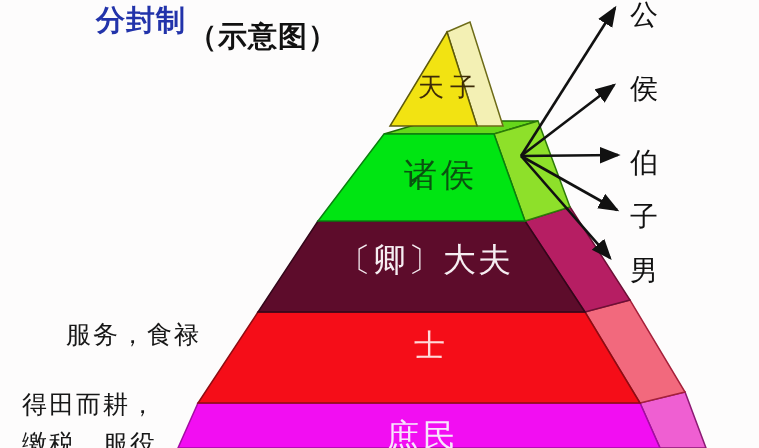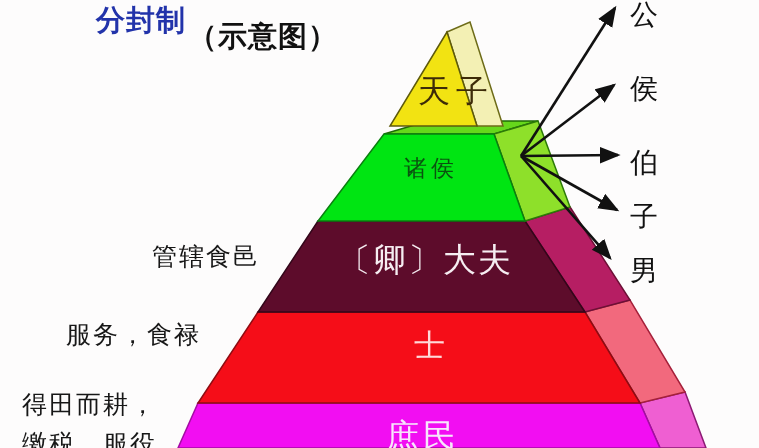--- a/index.html
+++ b/index.html
@@ -46,27 +46,27 @@
 
   
   .tier-label {
     position: absolute;
     white-space: nowrap;
     font-weight: 400;
     pointer-events: none;
   }
   #lbl-tianzi {
     left: 418px; top: 70px;
-    font-size: 32px;
+    font-size: 26px;
     color: #3d2b08;
     letter-spacing: 6px;
   }
   #lbl-zhuhou {
     left: 404px; top: 153px;
-    font-size: 23px;
+    font-size: 33px;
     color: #0a5210;
     letter-spacing: 4px;
   }
   #lbl-dafu {
     left: 338px; top: 238px;
     font-size: 33px;
     color: #f6eef2;
     letter-spacing: 2px;
   }
   #lbl-shi {
@@ -163,21 +163,20 @@
       <line x1="521" y1="156" x2="610" y2="258" marker-end="url(#ah)"></line>
     </g>
   </svg>
 
   <div class="tier-label" id="lbl-tianzi">天子</div>
   <div class="tier-label" id="lbl-zhuhou">诸侯</div>
   <div class="tier-label" id="lbl-dafu">〔卿〕大夫</div>
   <div class="tier-label" id="lbl-shi">士</div>
   <div class="tier-label" id="lbl-shumin">庶民</div>
 
-  <div class="side-note" id="note-shiyi">管辖食邑</div>
   <div class="side-note" id="note-fuwu">服务，食禄</div>
   <div class="side-note" id="note-detian">得田而耕，</div>
   <div class="side-note" id="note-jiaoshui">缴税，服役</div>
 
   <div class="rank rank-0">公</div>
   <div class="rank rank-1">侯</div>
   <div class="rank rank-2">伯</div>
   <div class="rank rank-3">子</div>
   <div class="rank rank-4">男</div>
 

